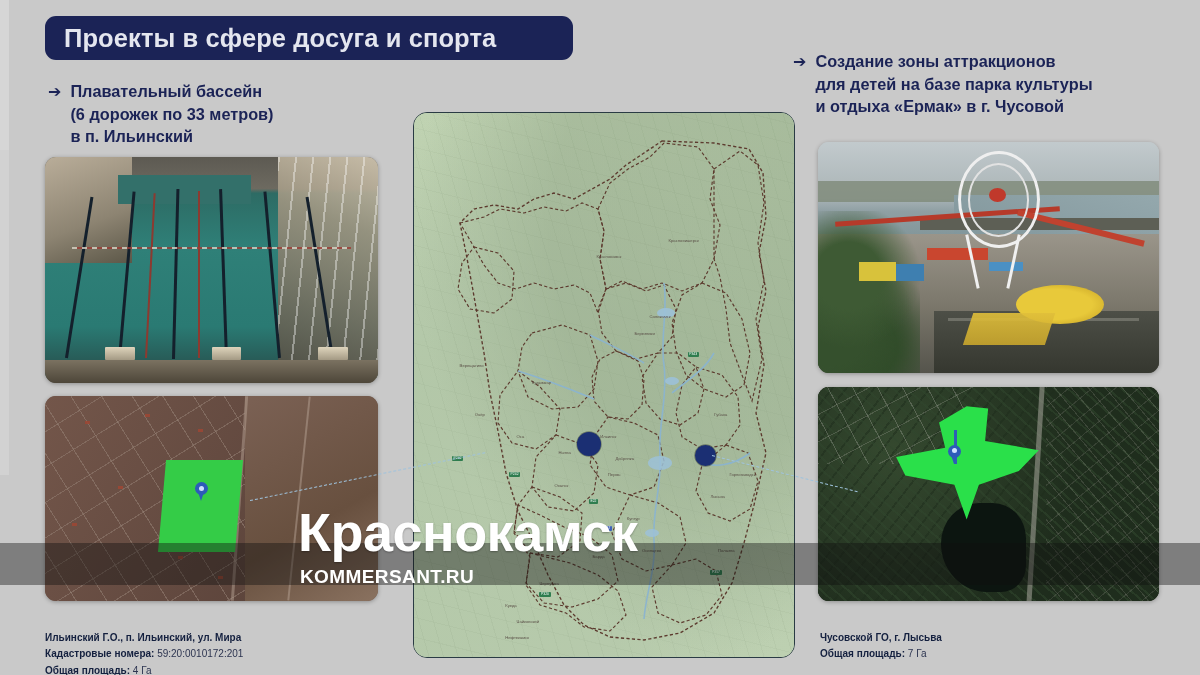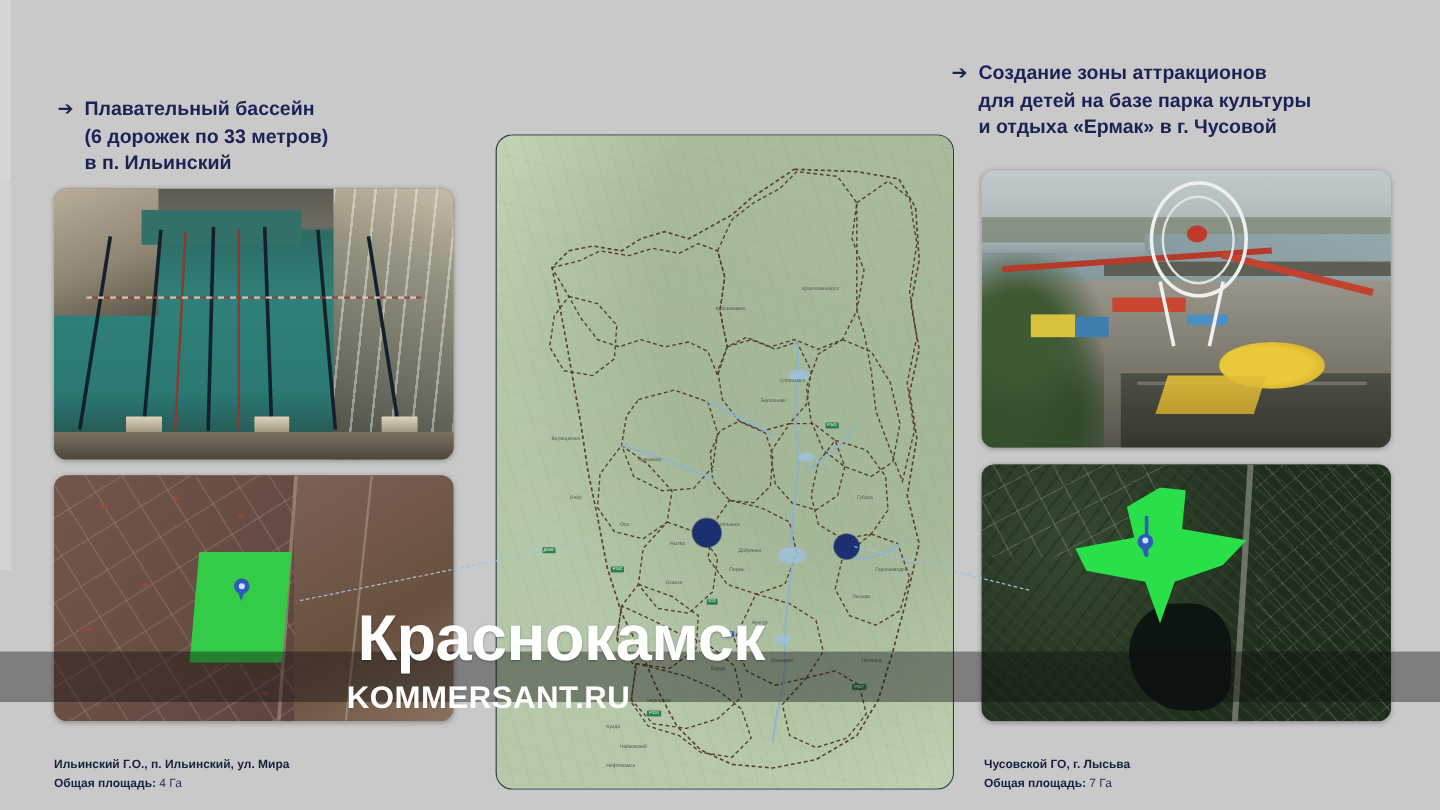--- a/index.html
+++ b/index.html
@@ -183,39 +183,42 @@
   #wm-band {
     position:absolute; left:0; top:543px; width:1200px; height:42px;
     background:rgba(16,16,16,.40);
   }
   #wm-main {
     position:absolute; left:298px; top:505px;
     font-size:54px; font-weight:bold; color:#ffffff; letter-spacing:-.5px;
     text-shadow:0 1px 2px rgba(0,0,0,.30); line-height:1;
   }
   #wm-sub {
-    position:absolute; left:289px; top:566px;
-    font-size:26px; font-weight:bold; color:#ffffff; letter-spacing:.4px;
+    position:absolute; left:300px; top:566px;
+    font-size:19px; font-weight:bold; color:#ffffff; letter-spacing:.4px;
   }
 
   
   .caption { position:absolute; color:#14203f; font-size:10px; line-height:16.4px;margin-top:20px; }
   .caption .r { font-weight:bold; }
   .caption .v { font-weight:normal; color:#2c3450; }
   #caption-left  { left:45px;  top:610px; width:350px; }
   #caption-right { left:820px; top:610px; width:350px; }
 </style>
 </head>
 <body>
 
 <div id="slide">
 
   <div class="edge-strip"></div>
   <div class="edge-strip b"></div>
 
+  <div class="title-bar">
+    <span class="t">Проекты в сфере досуга и спорта</span>
+  </div>
 
   <div class="bullet" id="bullet-left">
     <span class="arrow">➔</span>
     <span class="txt">Плавательный бассейн
 (6 дорожек по 33 метров)
 в п. Ильинский</span>
   </div>
 
   <div class="bullet" id="bullet-right">
     <span class="arrow">➔</span>
@@ -447,20 +450,22 @@
 
   <div class="connector" style="left:250px; top:500px; width:240px; transform:rotate(-11.5deg); transform-origin:left center;"></div>
   <div class="connector" style="left:712px; top:455px; width:150px; transform:rotate(14deg); transform-origin:left center;"></div>
 
   <div id="wm-band"></div>
   <div id="wm-main">Краснокамск</div>
   <div id="wm-sub">KOMMERSANT.RU</div>
 
   <div class="caption" id="caption-left">
     <div class="r">Ильинский Г.О., п. Ильинский, ул. Мира</div>
+    <div><span class="r">Кадастровые номера:</span>
+         <span class="v">59:20:0010172:201</span></div>
     <div><span class="r">Общая площадь:</span>
          <span class="v">4 Га</span></div>
   </div>
 
   <div class="caption" id="caption-right">
     <div class="r">Чусовской ГО, г. Лысьва</div>
     <div><span class="r">Общая площадь:</span>
          <span class="v">7 Га</span></div>
   </div>
 

